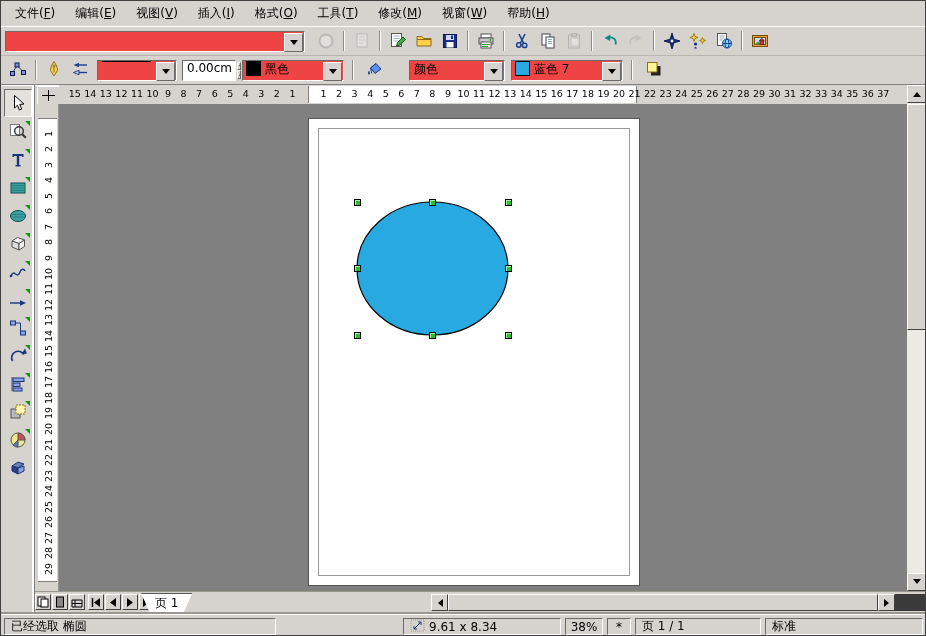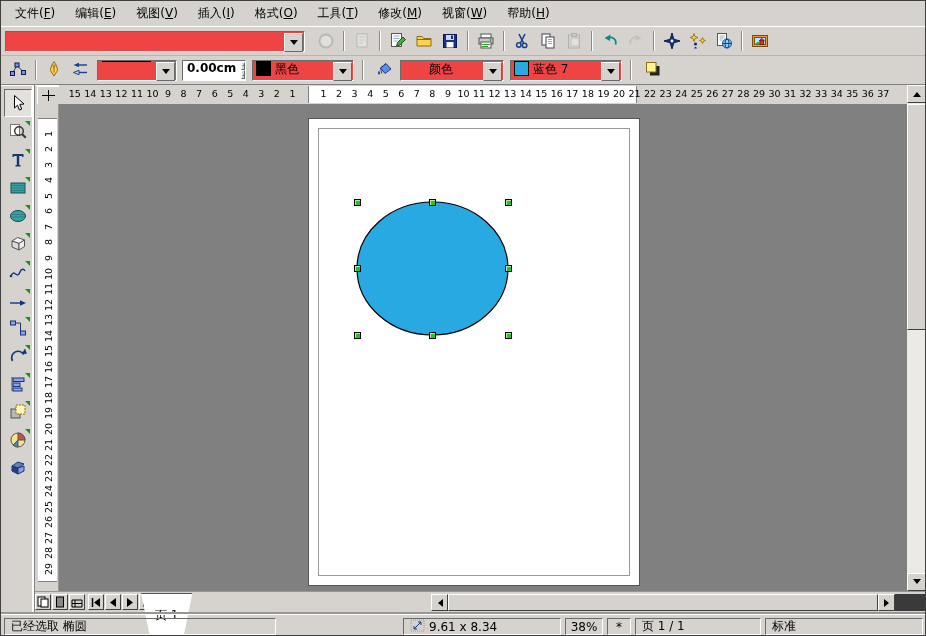--- a/index.html
+++ b/index.html
@@ -62,21 +62,21 @@
   .tri.up{border-bottom:5px solid #000;margin-top:-3px;}
   .tri.down{border-top:5px solid #000;margin-top:3px;}
   .tri.left{border-right:5px solid #000;margin-left:-3px;}
   .tri.right{border-left:5px solid #000;margin-left:3px;}
   .corner-dark{position:absolute;background:#3a3a3a;}
   
   .tabrow{position:absolute;left:34px;top:590px;width:892px;height:23px;border-top:1px solid #9a9790;}
   .mini{position:absolute;top:2px;width:16px;height:16px;background:#D6D3CE;border:1px solid;border-color:#fff #404040 #404040 #fff;
     display:flex;align-items:center;justify-content:center;box-sizing:border-box;}
   .pagetab{position:absolute;top:1px;height:19px;background:#fff;display:flex;align-items:center;justify-content:center;
-    font-size:12px;padding:12px 14px;clip-path:polygon(0 0,100% 0,calc(100% - 9px) 100%,9px 100%);border-top:1px solid #555;}
+    font-size:12px;padding:0 14px;clip-path:polygon(0 0,100% 0,calc(100% - 9px) 100%,9px 100%);border-top:1px solid #555;}
   .hscroll-track{position:absolute;top:2px;height:17px;background:#eceae4;}
   
   .statusbar{position:absolute;left:0;top:613px;width:926px;height:23px;border-top:1px solid #fff;box-shadow:0 -2px 0 #9a9790;}
   .panel{position:absolute;top:3px;height:17px;border:1px solid;border-color:#6a6a6a #fff #fff #6a6a6a;
     display:flex;align-items:center;padding:0 6px;box-sizing:border-box;font-size:12px;white-space:nowrap;gap:4px;}
   u{text-decoration:underline;}
 </style>
 </head>
 <body>
 
@@ -245,21 +245,21 @@
           </svg></span>
       </div>
     <div class="combo" style="width:80px;margin-left:4px;">
       <div class="val">
           <span class="linepreview"></span>
         </div>
       <div class="drop">
           <div class="arrow-dn"></div>
         </div>
     </div>
-    <div class="spinner" style="width:64px;margin-left:5px;font-weight:bold;">
+    <div class="spinner" style="width:54px;margin-left:5px;">
       <div class="val">0.00cm</div>
       <div class="spinbtns">
         <div>
             <div class="arrow-up-s"></div>
           </div>
         <div>
             <div class="arrow-dn-s"></div>
           </div>
       </div>
     </div>
@@ -271,21 +271,21 @@
         </div>
     </div>
     <div class="tsep" style="margin:0 8px"></div>
     <div class="tbtn">
         <span><svg width="18" height="18">
             <path d="M4.5 8 10 3.5 15 9l-6 4.5z" fill="#5b8ce8" stroke="#1b3f8a"></path>
             <path d="M10 3.5 4.5 8l1.3 5.5" fill="none" stroke="#1b3f8a"></path>
             <path d="M3 10.5c-1.3 2-1.3 4 0 4s1.3-2 0-4z" fill="#1b3f8a"></path>
           </svg></span>
       </div>
-    <div class="combo" style="width:104px;margin-left:2px;padding-left:24px;">
+    <div class="combo" style="width:96px;margin-left:21px;">
       <div class="val">颜色</div>
       <div class="drop">
           <div class="arrow-dn"></div>
         </div>
     </div>
     <div class="combo" style="width:112px;margin-left:6px;">
       <div class="swatch" id="fill-color-swatch" style="background: rgb(41, 169, 225);"></div>
       <div class="val">蓝色 7</div>
       <div class="drop">
           <div class="arrow-dn"></div>

